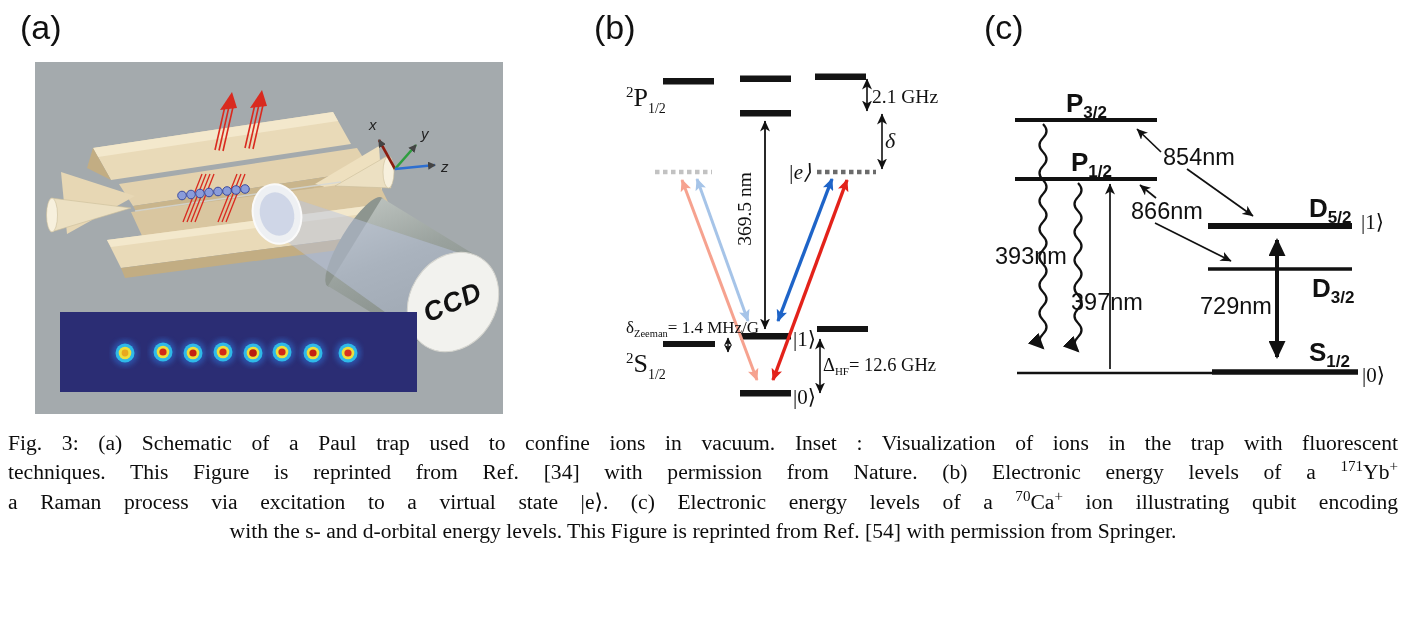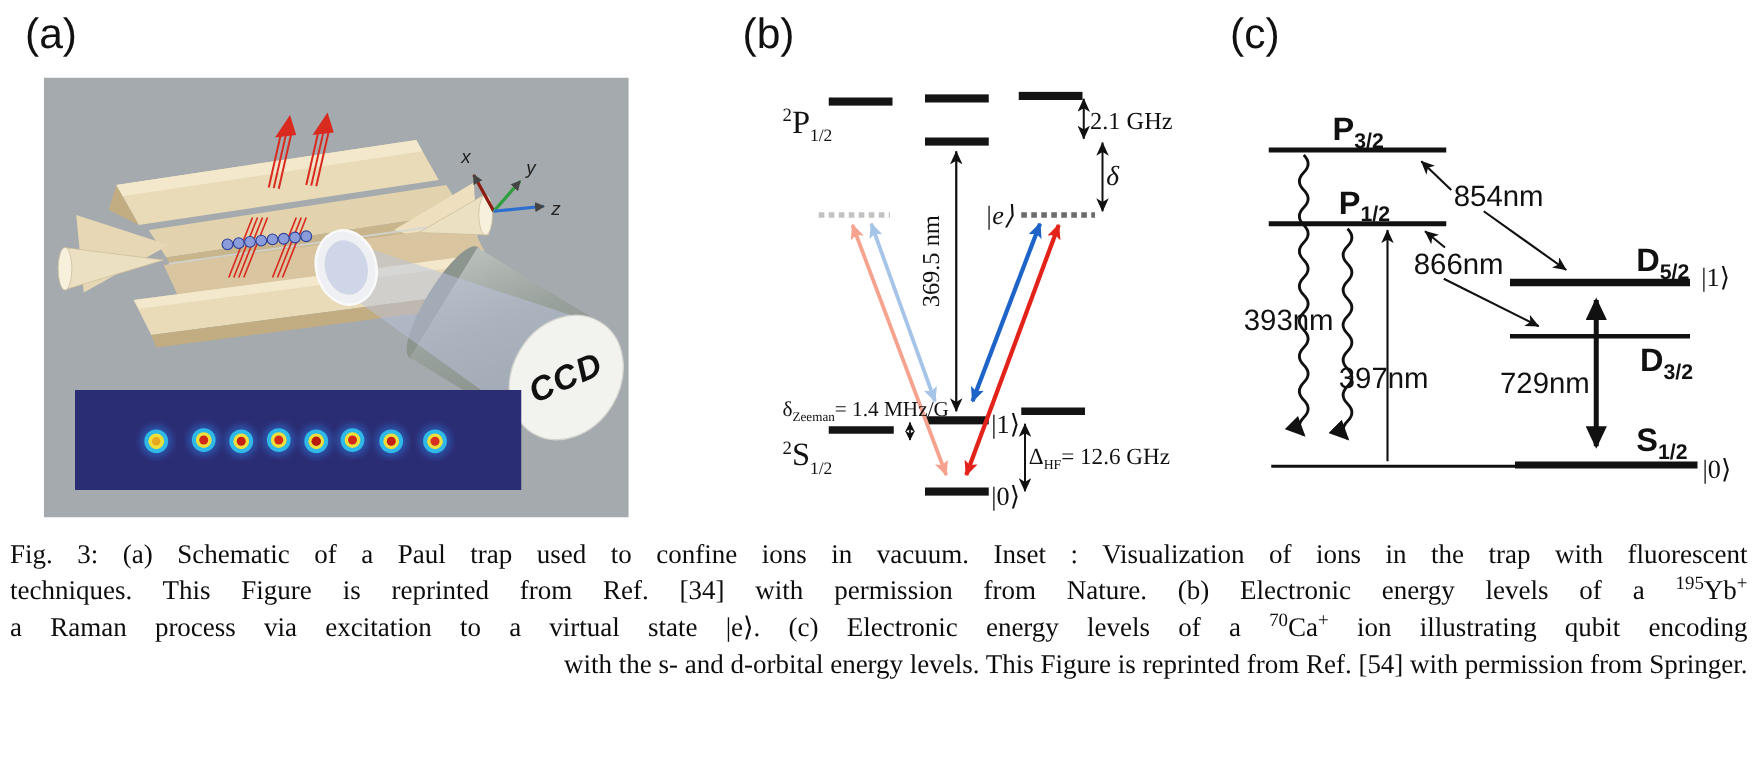--- a/index.html
+++ b/index.html
@@ -4,21 +4,21 @@
 <style>
   html,body{margin:0;padding:0;background:#ffffff;}
   .page{position:relative;width:1404px;height:622px;background:#ffffff;overflow:hidden;
         font-family:"Liberation Sans",sans-serif;}
   .panel-label{position:absolute;font-family:"Liberation Sans",sans-serif;font-size:34px;color:#111;}
   .svg-abs{position:absolute;}
   
   .caption{position:absolute;left:8px;top:429px;width:1390px;
            font-family:"Liberation Serif",serif;font-size:21.6px;line-height:29.4px;color:#0d0d0d;}
   .cap-line{text-align:justify;text-align-last:justify;white-space:normal;}
-  .cap-line.last{text-align:right;text-align-last:auto;}
+  .cap-line.last{text-align:center;text-align-last:auto;}
   .cap-sup{vertical-align:super;font-size:0.70em;line-height:0;}
   
   text{user-select:none;}
   .bs{font-family:"Liberation Serif",serif;fill:#111;}
   .bi{font-family:"Liberation Serif",serif;font-style:italic;fill:#111;}
   .cs{font-family:"Liberation Sans",sans-serif;fill:#111;}
   .cb{font-family:"Liberation Sans",sans-serif;font-weight:bold;fill:#111;}
   .axl{font-family:"Liberation Sans",sans-serif;font-style:italic;fill:#222;}
 </style>
 </head>
@@ -302,18 +302,18 @@
 
     <text x="183" y="165" class="cs" font-size="23.5">854nm</text>
     <text x="151" y="219" class="cs" font-size="23.5">866nm</text>
     <text x="15" y="264" class="cs" font-size="23.5">393nm</text>
     <text x="91" y="310" class="cs" font-size="23.5">397nm</text>
     <text x="220" y="314" class="cs" font-size="23.5">729nm</text>
   </svg>
 
   <div class="caption">
     <div class="cap-line"><span>Fig. 3: (a) Schematic of a Paul trap used to confine ions in vacuum. Inset : Visualization of ions in the trap with fluorescent</span></div>
-    <div class="cap-line"><span>techniques. This Figure is reprinted from Ref. [34] with permission from Nature. (b) Electronic energy levels of a </span><span class="cap-sup">195</span><span>Yb</span><span class="cap-sup">+</span></div>
+    <div class="cap-line"><span>techniques. This Figure is reprinted from Ref. [34] with permission from Nature. (b) Electronic energy levels of a </span><span class="cap-sup">171</span><span>Yb</span><span class="cap-sup">+</span></div>
     <div class="cap-line"><span>a Raman process via excitation to a virtual state |e⟩. (c) Electronic energy levels of a </span><span class="cap-sup">70</span><span>Ca</span><span class="cap-sup">+</span><span> ion illustrating qubit encoding</span></div>
     <div class="cap-line last"><span>with the s- and d-orbital energy levels. This Figure is reprinted from Ref. [54] with permission from Springer.</span></div>
   </div>
 
 </div>
 
 </body></html>

